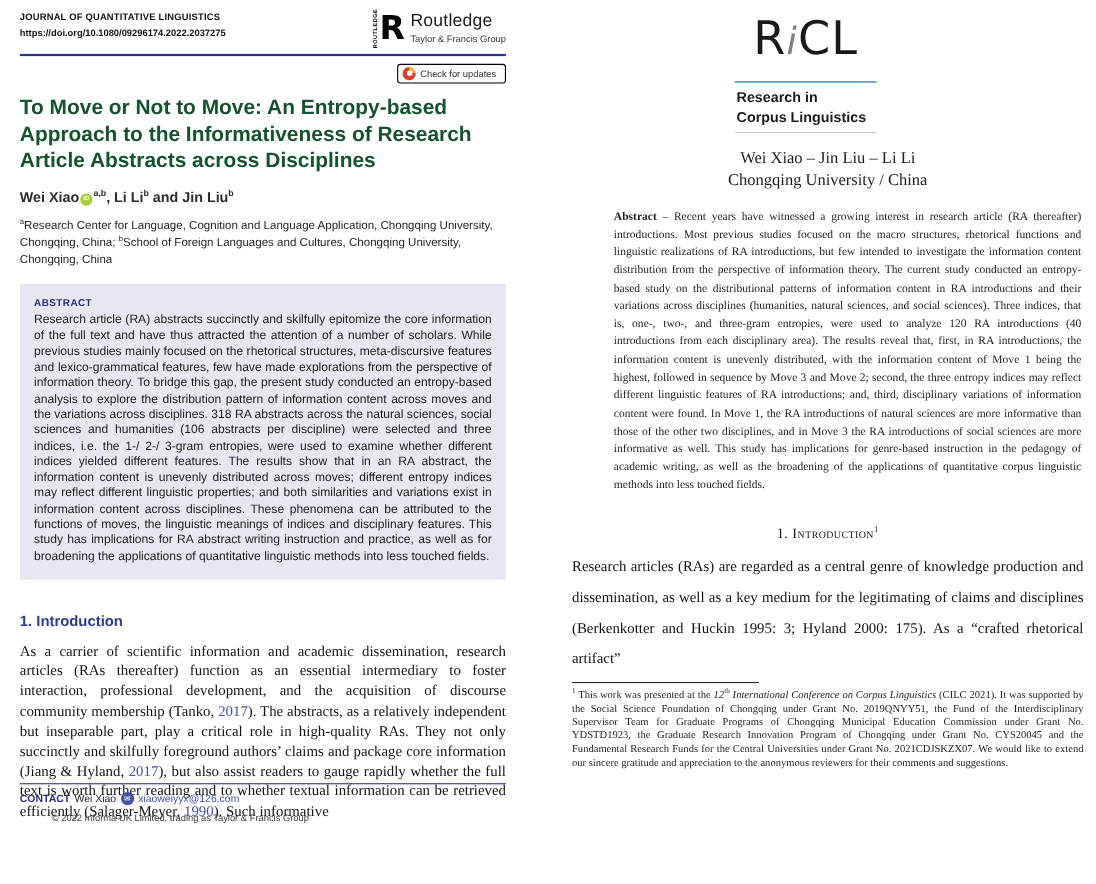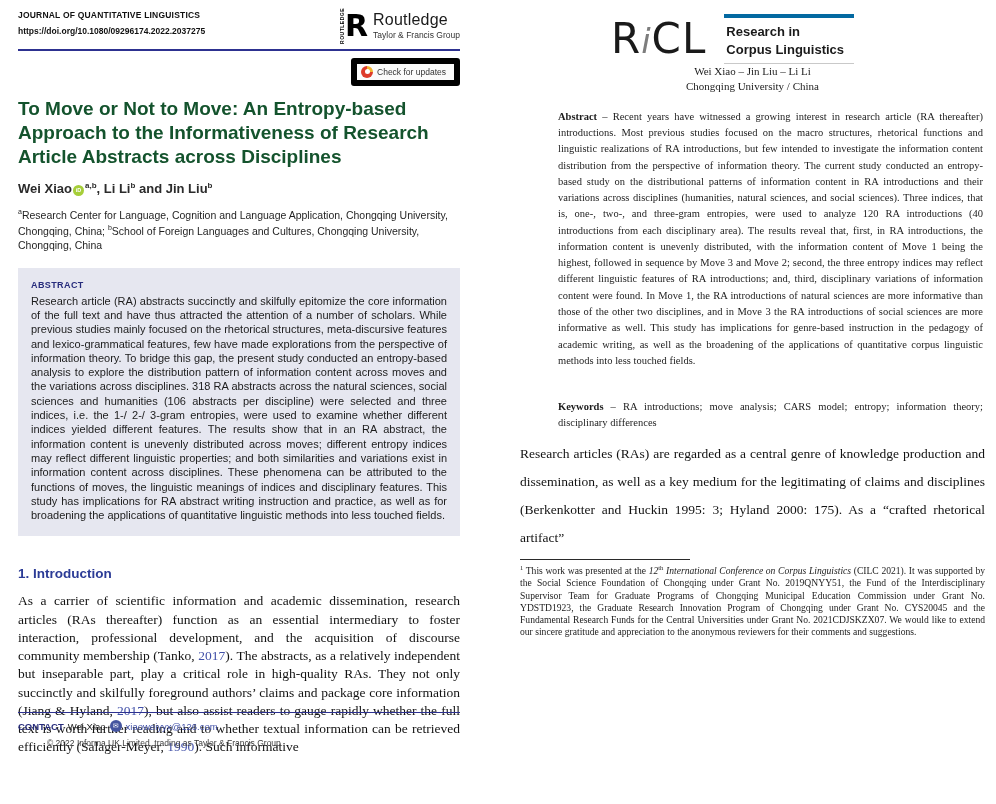--- a/index.html
+++ b/index.html
@@ -15,21 +15,21 @@
   .lp-journal { font-size:8.5px; font-weight:700; letter-spacing:.2px; color:#111; }
   .lp-doi { font-size:8.5px; font-weight:700; color:#111; margin-top:3px; text-decoration:none; }
   .lp-publisher { display:flex; align-items:center; gap:5px; margin-top:-2px; }
   .rl-mark { display:flex; align-items:center; }
   .rl-vert { writing-mode:vertical-rl; transform:rotate(180deg); font-size:5px; font-weight:700; letter-spacing:.5px; color:#000; line-height:1; }
   .rl-R { font-size:30px; font-weight:800; color:#000; line-height:.9; font-family:"DejaVu Sans", sans-serif; }
   .rl-name { font-size:16px; color:#1a1a1a; letter-spacing:.2px; }
   .rl-tag { font-size:8.5px; color:#333; margin-top:1px; }
   .lp-rule { border-top:2px solid #2d3190; margin-top:5px; }
   .lp-check-row { display:flex; justify-content:flex-end; margin-top:7px; }
-  .check-badge { display:inline-flex; align-items:center; gap:4px; border:6px solid #000000; border-radius:3px; background:#fbfbfb; padding:2px 8px 2px 4px; font-size:8.5px; color:#333; cursor:pointer; }
+  .check-badge { display:inline-flex; align-items:center; gap:4px; border:1px solid #000000; border-radius:3px; background:#fbfbfb; padding:2px 8px 2px 4px; font-size:8.5px; color:#333; cursor:pointer; }
   .crossmark-icon { width:12px; height:12px; border-radius:50%; background:conic-gradient(#f2b32e 0 85deg, #dd3b2b 85deg 360deg); display:inline-block; position:relative; }
   .crossmark-icon::after { content:""; position:absolute; left:3.5px; top:3.5px; width:5px; height:5px; border-radius:50%; background:#fff; }
   .lp-title { margin-top:11px; font-size:19px; line-height:1.26; font-weight:700; color:#14532d; }
   .lp-authors { margin-top:12px; font-size:13px; font-weight:700; color:#2b2b2b; }
   .lp-authors sup { font-size:8px; font-weight:700; color:#2b2b2b; }
   .orcid-icon { display:inline-flex; align-items:center; justify-content:center; width:11px; height:11px; border-radius:50%; background:#a6ce39; color:#fff; font-size:5.5px; font-weight:700; vertical-align:1px; margin:0 1px; cursor:pointer; }
   .lp-affil { margin-top:11px; font-size:10.5px; line-height:1.45; color:#1f1f1f; }
   .lp-affil sup { font-size:7px; }
   .lp-abstract { margin-top:14px; background:#e6e7f0; padding:12px 13px 14px 13px; }
   .lp-abs-label { font-size:9px; font-weight:700; letter-spacing:.4px; color:#272c7c; }
@@ -39,26 +39,26 @@
   .cite-link { color:#4150a8; cursor:pointer; }
   .lp-footer { position:absolute; left:18px; right:38px; bottom:8px; }
   .lp-footer-rule { border-top:1.5px solid #2d3190; margin-bottom:7px; }
   .lp-contact { font-size:9.5px; color:#222; display:flex; align-items:center; gap:4px; }
   .lp-contact-label { font-weight:700; color:#272c7c; }
   .mail-icon { display:inline-flex; align-items:center; justify-content:center; width:12px; height:12px; border-radius:50%; background:#44549f; color:#fff; font-size:7px; }
   .lp-email { color:#4150a8; text-decoration:none; cursor:pointer; }
   .lp-copy { margin-top:6px; font-size:8.5px; color:#3a3a3a;padding-left:29px; }
 
   
-  .rp-logo-row { display:flex; align-items:center; justify-content:center; gap:18px; margin-left:-40px; }
+  .rp-logo-row { display:flex; align-items:center; justify-content:center; gap:18px; margin-left:-40px;flex-direction:column; }
   .ricl-logo { font-family:"DejaVu Sans", sans-serif; font-size:42px; line-height:1; color:#1a1a1a; letter-spacing:1px; }
   .ricl-i { font-style:italic; color:#7d7d7d; font-size:34px; }
-  .ricl-tag { font-family:"Liberation Sans", sans-serif; font-weight:700; font-size:13px; line-height:1.35; color:#1a1a1a; border-top:4px solid #0369a1; border-bottom:1px solid #c9c9c9; padding:5px 10px 5px 2px; min-width:128px; }
+  .ricl-tag { font-family:"Liberation Sans", sans-serif; font-weight:700; font-size:13px; line-height:1.35; color:#1a1a1a; border-top:1px solid #0369a1; border-bottom:1px solid #c9c9c9; padding:5px 10px 5px 2px; min-width:128px; }
   .rp-title { margin:40px auto 0 auto; max-width:446px; text-align:center; font-size:22.5px; line-height:1.28; font-weight:400; color:#141414; }
-  .rp-authors { margin-top:0; text-align:center; font-size:11px; color:#1c1c1c; line-height:1.35; }
+  .rp-authors { margin-top:13px; text-align:center; font-size:15px; color:#1c1c1c; line-height:1.35; }
   .rp-abstract { margin:15px 2px 0 38px; font-size:10.5px; line-height:1.55; text-align:justify; color:#1c1c1c; }
   .rp-abstract b, .rp-keywords b { font-weight:700; }
   .rp-keywords { margin:30px 2px 0 38px; font-size:10.5px; line-height:1.55; text-align:justify; color:#1c1c1c; }
   .rp-h1 { margin-top:27px; text-align:center; font-size:13px; font-variant:small-caps; letter-spacing:.4px; color:#161616; font-weight:400; }
   .rp-h1 sup { font-size:8px; font-variant:normal; }
   .rp-body { margin-top:8px; font-size:13.5px; line-height:2.08; text-align:justify; color:#121212; }
   .rp-fn-rule { margin-top:7px; width:170px; border-top:1px solid #2a2a2a; }
   .rp-footnote { margin-top:4px; font-size:9.6px; line-height:1.28; text-align:justify; color:#1c1c1c; }
   .rp-footnote sup { font-size:6.5px; }
 
@@ -143,24 +143,24 @@
 
   <div class="rp-authors">
     <div>Wei Xiao – Jin Liu – Li Li</div>
     <div>Chongqing University / China</div>
   </div>
 
   <div class="rp-abstract">
     <b>Abstract</b><span> – </span><span>Recent years have witnessed a growing interest in research article (RA thereafter) introductions. Most previous studies focused on the macro structures, rhetorical functions and linguistic realizations of RA introductions, but few intended to investigate the information content distribution from the perspective of information theory. The current study conducted an entropy-based study on the distributional patterns of information content in RA introductions and their variations across disciplines (humanities, natural sciences, and social sciences). Three indices, that is, one-, two-, and three-gram entropies, were used to analyze 120 RA introductions (40 introductions from each disciplinary area). The results reveal that, first, in RA introductions, the information content is unevenly distributed, with the information content of Move 1 being the highest, followed in sequence by Move 3 and Move 2; second, the three entropy indices may reflect different linguistic features of RA introductions; and, third, disciplinary variations of information content were found. In Move 1, the RA introductions of natural sciences are more informative than those of the other two disciplines, and in Move 3 the RA introductions of social sciences are more informative as well. This study has implications for genre-based instruction in the pedagogy of academic writing, as well as the broadening of the applications of quantitative corpus linguistic methods into less touched fields.</span>
   </div>
 
-  <div class="rp-keywords">
-    <b>Keywords</b><span> – </span><span>RA introductions; move analysis; CARS model; entropy; information theory; disciplinary differences</span>
-  </div>
 
+  <h2 class="rp-h1">
+    <span>1. Introduction</span><sup>1</sup>
+  </h2>
 
   <p class="rp-body">Research articles (RAs) are regarded as a central genre of knowledge production and dissemination, as well as a key medium for the legitimating of claims and disciplines (Berkenkotter and Huckin 1995: 3; Hyland 2000: 175). As a “crafted rhetorical artifact”</p>
 
   <div class="rp-fn-rule"></div>
 
   <div class="rp-footnote">
     <sup>1</sup><span> This work was presented at the </span><i>12</i><sup>th</sup><i> International Conference on Corpus Linguistics</i><span> (CILC 2021). It was supported by the Social Science Foundation of Chongqing under Grant No. 2019QNYY51, the Fund of the Interdisciplinary Supervisor Team for Graduate Programs of Chongqing Municipal Education Commission under Grant No. YDSTD1923, the Graduate Research Innovation Program of Chongqing under Grant No. CYS20045 and the Fundamental Research Funds for the Central Universities under Grant No. 2021CDJSKZX07. We would like to extend our sincere gratitude and appreciation to the anonymous reviewers for their comments and suggestions.</span>
   </div>
 
 </div>

